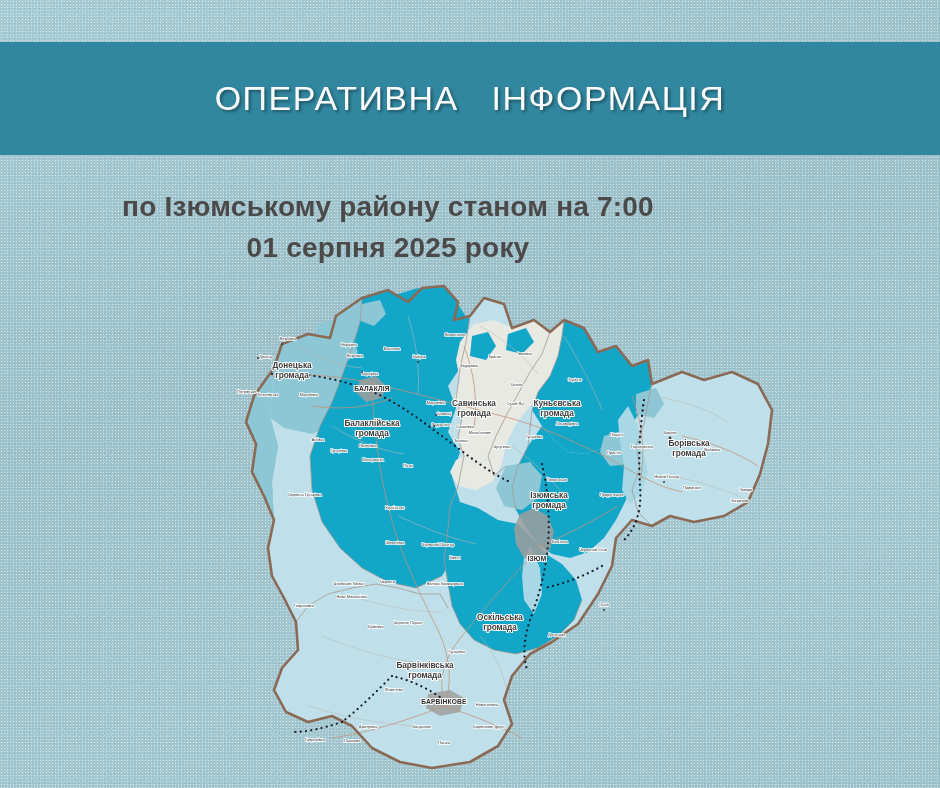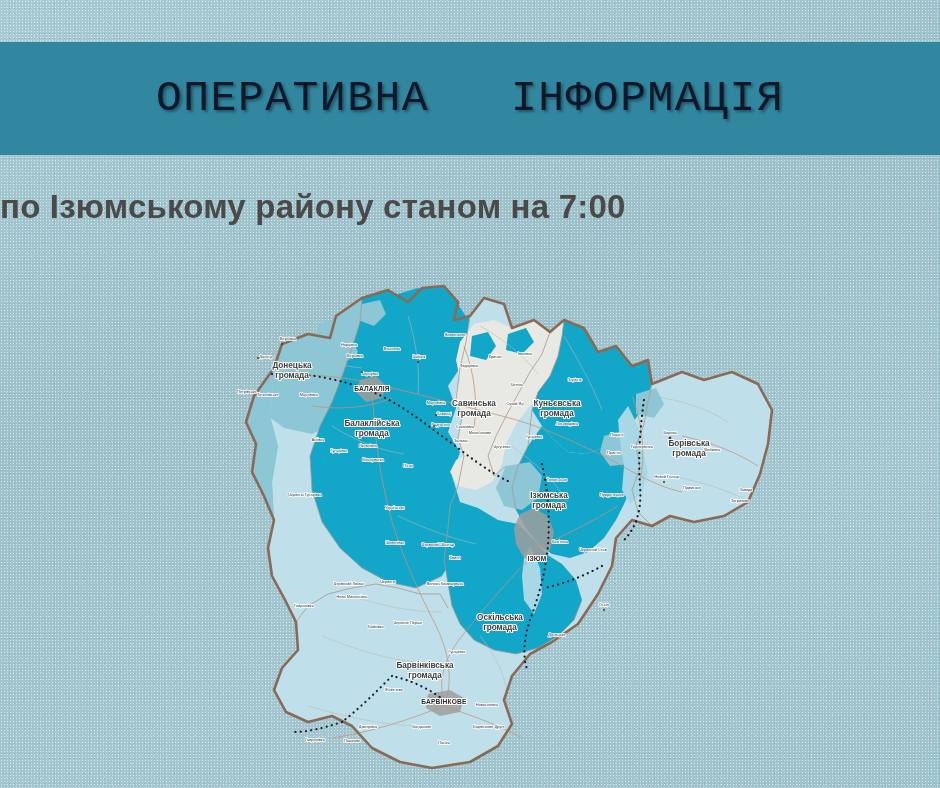--- a/index.html
+++ b/index.html
@@ -37,35 +37,36 @@
     opacity:.9;
   }
 
   
   .band{
     position:absolute;left:0;top:42px;width:940px;height:113px;
     background:#31879f;
     display:flex;align-items:center;justify-content:center;
   }
   .band-title{
-    color:#0f172a;
-    font-size:43px;
+    color:#ffffff;
+    font-size:34px;
     font-weight:400;
     letter-spacing:1.5px;
     white-space:pre;
     text-shadow:2px 2px 3px rgba(0,0,0,.38);
-    font-family:Liberation Mono, monospace;
+    font-family:Liberation Sans, sans-serif;
   }
 
   
   .subtitle{
     position:absolute;left:0;top:186px;width:776px;
+    text-align:center;
     color:#4b4a48;
     font-weight:bold;
-    font-size:33px;
+    font-size:28px;
     line-height:41px;
     letter-spacing:.2px;
     font-family:"Liberation Sans", sans-serif;
   }
   .subtitle .l2{display:block;}
 
   
   .map-wrap{
     position:absolute;left:212px;top:276px;width:584px;height:500px;
   }
@@ -96,20 +97,21 @@
 
   <div class="texture"></div>
   <div class="texture2"></div>
 
   <div class="band">
     <div class="band-title">ОПЕРАТИВНА   ІНФОРМАЦІЯ</div>
   </div>
 
   <div class="subtitle">
     <span>по Ізюмському району станом на 7:00</span>
+    <span class="l2">01 серпня 2025 року</span>
   </div>
 
   <div class="map-wrap">
     <svg viewBox="0 0 584 500" xmlns="http://www.w3.org/2000/svg">
       <defs>
         <clipPath id="clipDist">
           <path d="M62,92 L70,68 L96,58 L118,62 L124,40 L150,22 L176,14 L196,26 L210,12
                    L232,10 L246,26 L242,44 L258,40 L272,22 L292,28 L300,52 L322,44
                    L338,56 L352,44 L372,52 L386,76 L404,70 L420,90 L436,84 L440,108
                    L470,96 L492,104 L520,96 L546,108 L560,134 L556,168 L548,198

